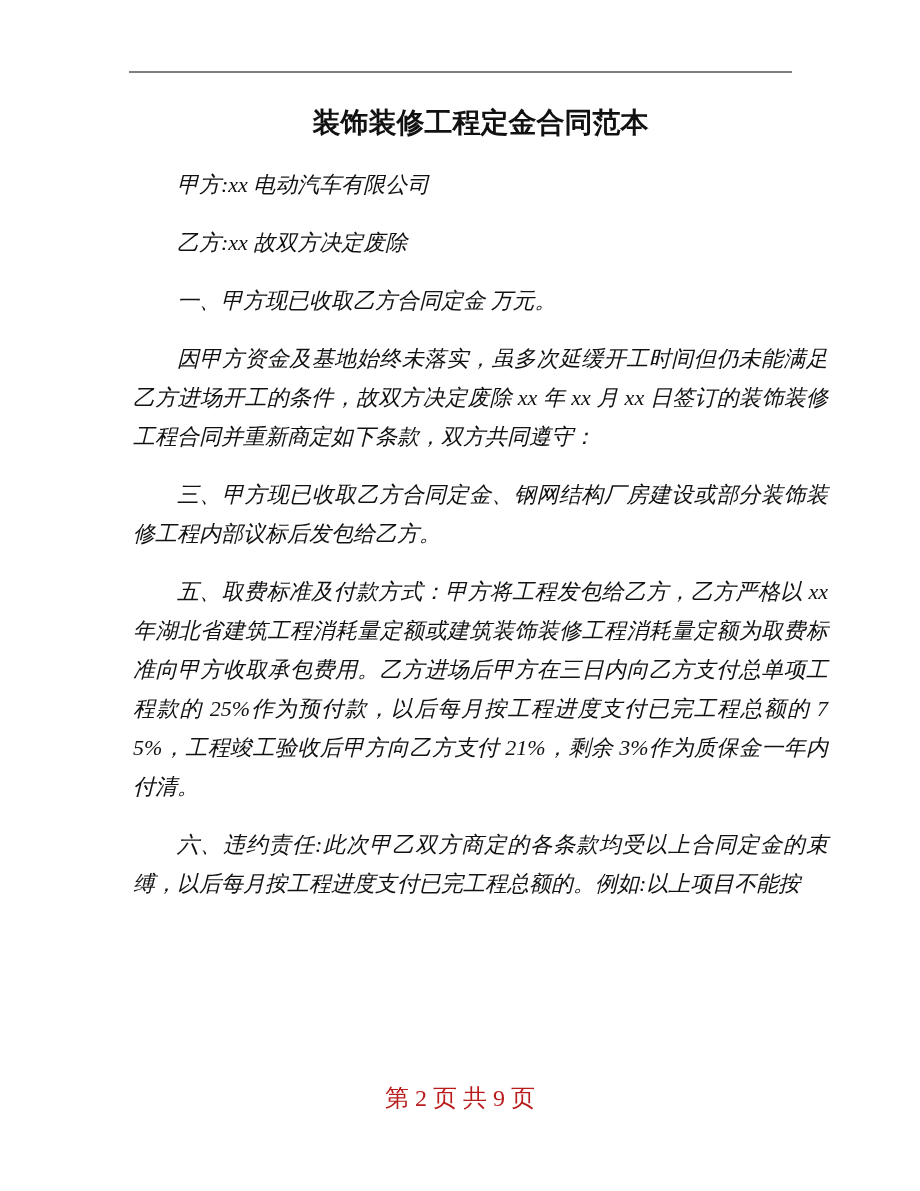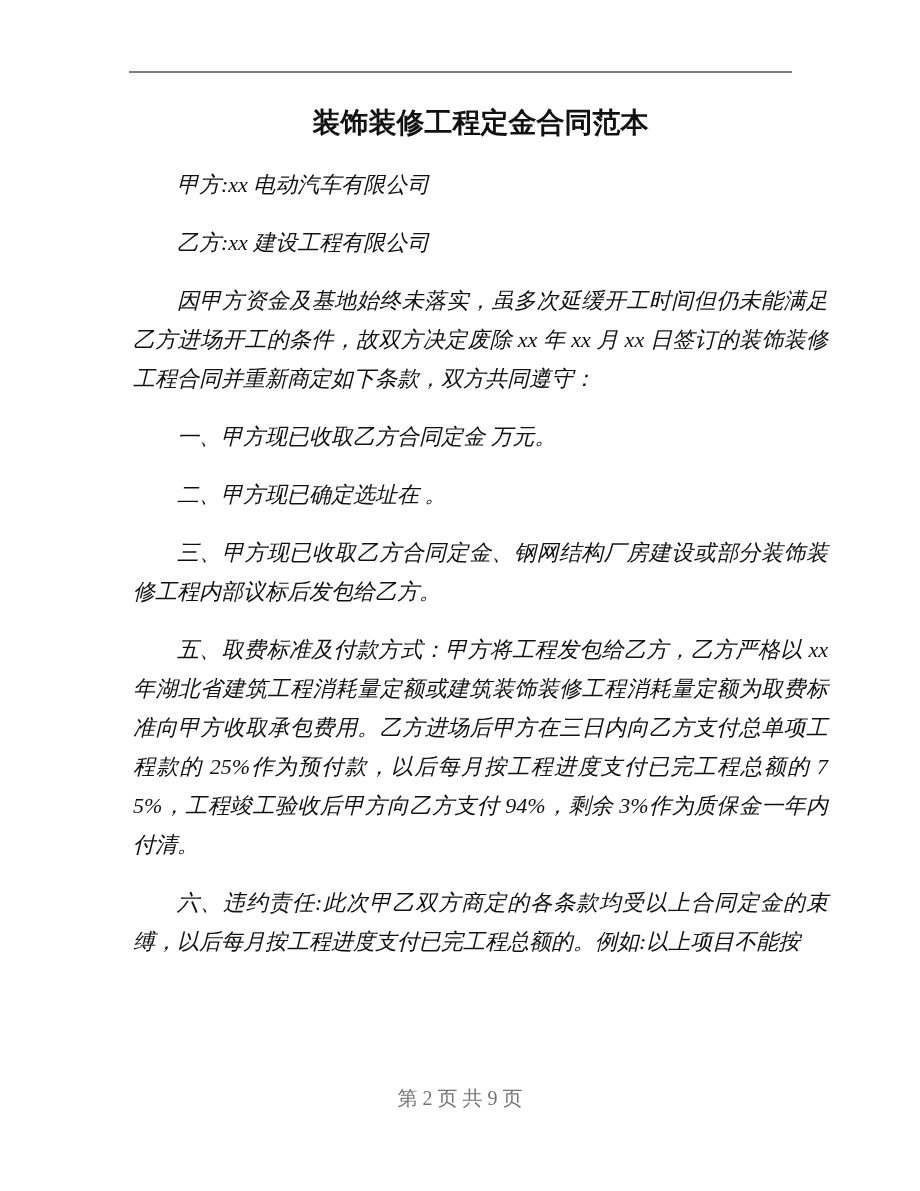--- a/index.html
+++ b/index.html
@@ -43,37 +43,36 @@
     text-indent: 2em;
     word-break: break-all;
     font-style: italic;
   }
   .page-footer {
     position: absolute;
     top: 1086px;
     left: 0;
     right: 0;
     text-align: center;
-    font-size: 20px;
+    font-size: 24px;
     line-height: 24px;
-    color: #737373;
+    color: #b91c1c;
   }
 </style>
 </head>
 <body>
 
 <div class="page">
   <div class="header-rule"></div>
   <div class="content">
     <h1 class="doc-title">装饰装修工程定金合同范本</h1>
     <div class="doc-body">
       <p>甲方:xx 电动汽车有限公司</p>
-      <p>乙方:xx 建设工程有限公司</p>
+      <p>乙方:xx 故双方决定废除</p>
+      <p>一、甲方现已收取乙方合同定金 万元。</p>
       <p>因甲方资金及基地始终未落实，虽多次延缓开工时间但仍未能满足乙方进场开工的条件，故双方决定废除 xx 年 xx 月 xx 日签订的装饰装修工程合同并重新商定如下条款，双方共同遵守：</p>
-      <p>一、甲方现已收取乙方合同定金 万元。</p>
-      <p>二、甲方现已确定选址在 。</p>
       <p>三、甲方现已收取乙方合同定金、钢网结构厂房建设或部分装饰装修工程内部议标后发包给乙方。</p>
-      <p>五、取费标准及付款方式：甲方将工程发包给乙方，乙方严格以 xx 年湖北省建筑工程消耗量定额或建筑装饰装修工程消耗量定额为取费标准向甲方收取承包费用。乙方进场后甲方在三日内向乙方支付总单项工程款的 25%作为预付款，以后每月按工程进度支付已完工程总额的 75%，工程竣工验收后甲方向乙方支付 94%，剩余 3%作为质保金一年内付清。</p>
+      <p>五、取费标准及付款方式：甲方将工程发包给乙方，乙方严格以 xx 年湖北省建筑工程消耗量定额或建筑装饰装修工程消耗量定额为取费标准向甲方收取承包费用。乙方进场后甲方在三日内向乙方支付总单项工程款的 25%作为预付款，以后每月按工程进度支付已完工程总额的 75%，工程竣工验收后甲方向乙方支付 21%，剩余 3%作为质保金一年内付清。</p>
       <p>六、违约责任:此次甲乙双方商定的各条款均受以上合同定金的束缚，以后每月按工程进度支付已完工程总额的。例如:以上项目不能按</p>
     </div>
   </div>
   <div class="page-footer">第 2 页 共 9 页</div>
 </div>
 
 </body></html>

